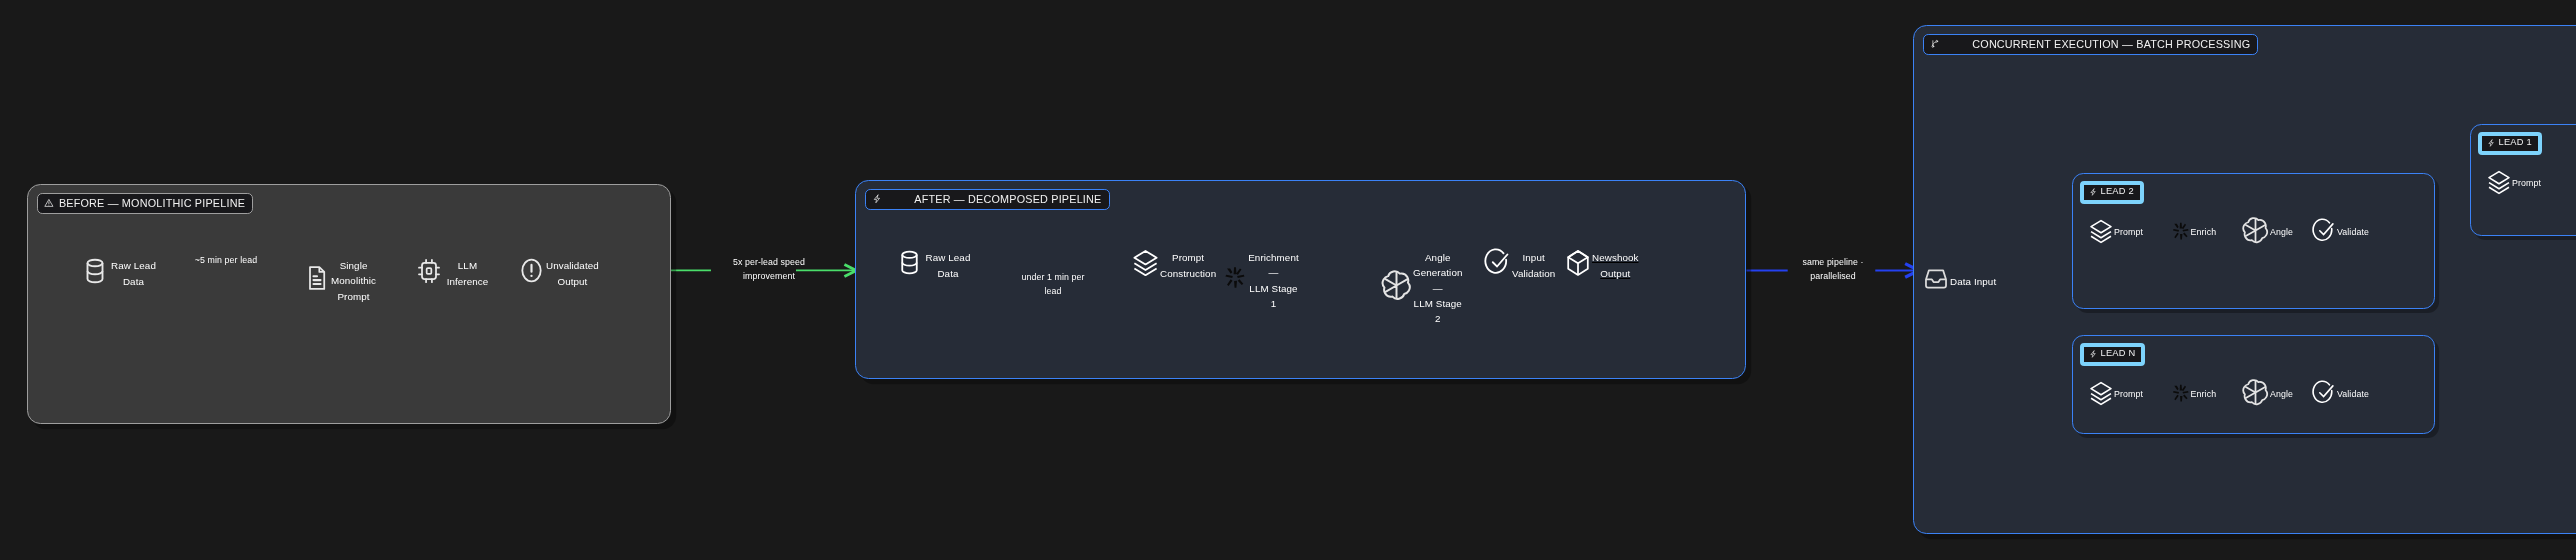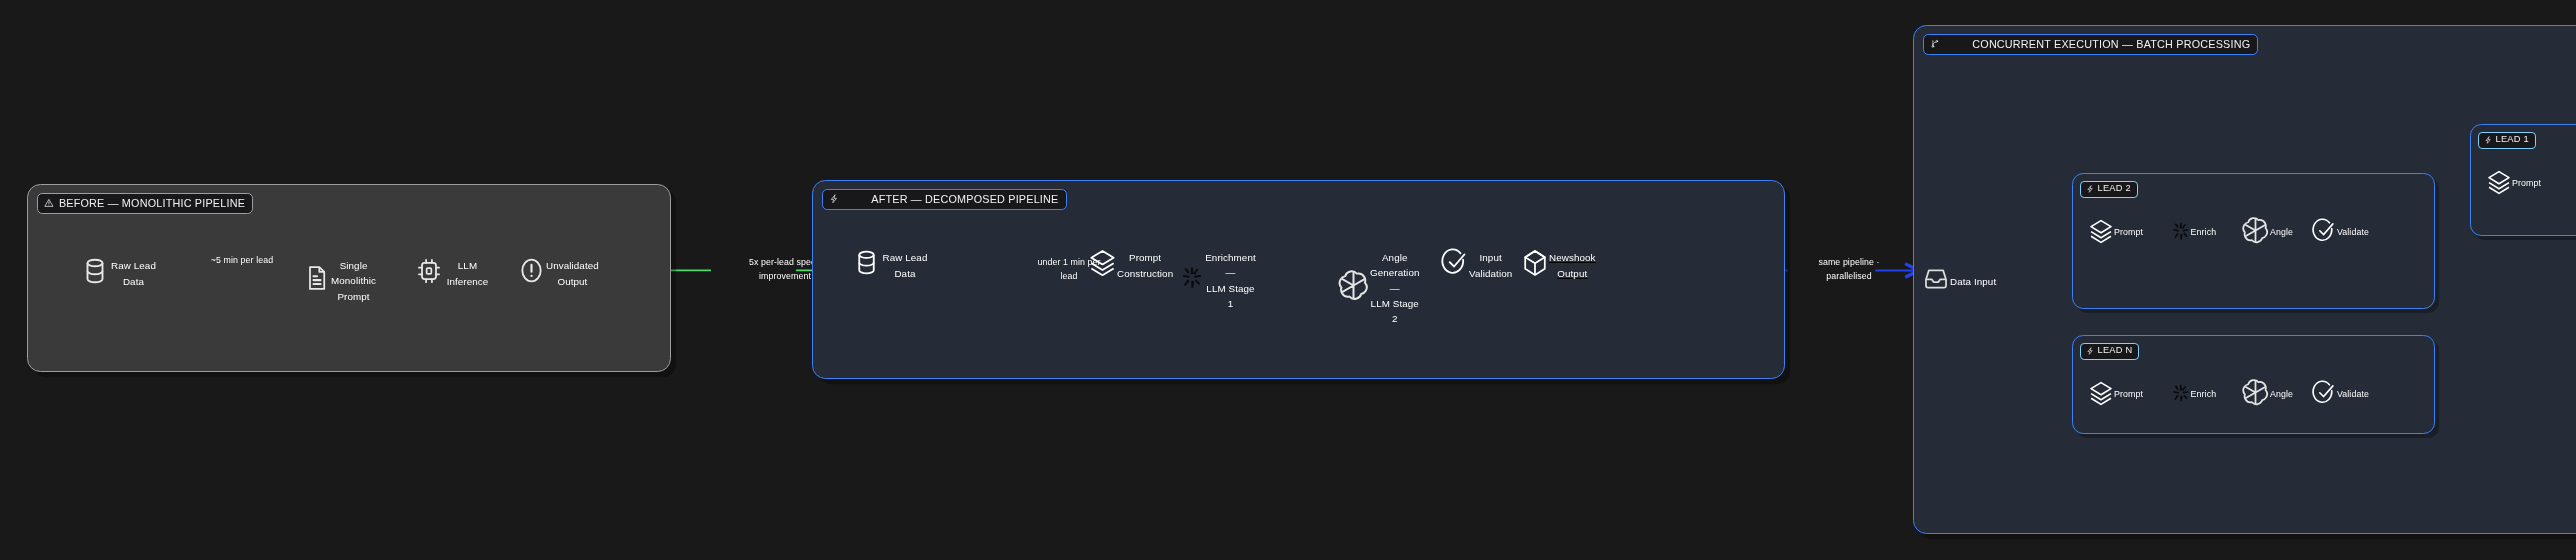--- a/index.html
+++ b/index.html
@@ -49,21 +49,21 @@
   .lead-box {
     position: absolute;
     background: #262c37;
     border: 1.5px solid #3b82f6;
     border-radius: 11.3px;
     box-shadow: 4.1px 4.1px 0 rgba(0,0,0,0.30);
   }
   .lead-box > .group-label {
     top: 6.7px; left: 7.2px;
     padding: 2.6px 5.7px 3.1px 4.6px;
-    border: 1px solid #7dd3fc;
+    border: 4px solid #7dd3fc;
     border-radius: 4.1px;
     gap: 3.6px;
   }
   .lead-box > .group-label .ltext { font-size: 9.3px; }
   .lead-box > .group-label .licon { width: 8.2px; height: 8.2px; }
 
   
   .node {
     position: absolute;
     display: flex;
@@ -93,21 +93,20 @@
   .edge-label {
     position: absolute;
     color: #ffffff;
     font-size: 8.8px;
     line-height: 1.6;
     text-align: center;
     white-space: pre-line;
     transform: translate(-50%, -50%);
     letter-spacing: 0.1px;
     pointer-events: none;
-    margin-left: 16px;
   }
 
   svg.wires { position: absolute; inset: 0; width: 3036px; height: 560px; overflow: visible; }
   .w      { fill: none; stroke: #ffffff; stroke-width: 3; }
   .w-red  { fill: none; stroke: #e8221f; stroke-width: 4; }
   .w-green{ fill: none; stroke: #4ade6a; stroke-width: 3.5; }
   .w-blue { fill: none; stroke: #2441f0; stroke-width: 4; }
 </style>
 </head>
 <body>
@@ -163,21 +162,21 @@
     <path class="w" d="M4145,885 L4215,885" marker-end="url(#ahW)"></path>
     <path class="w" d="M4285,885 L4360,885" marker-end="url(#ahW)"></path>
     <path class="w" d="M4420,885 L4490,885" marker-end="url(#ahW)"></path>
 
     <path class="w" d="M5580,300 L5625,300 Q5645,300 5645,320 L5645,470 Q5645,490 5665,490 L5690,490" marker-end="url(#ahW)"></path>
     <path class="w" d="M4770,570 L5672,570 L5690,512" marker-end="url(#ahW)"></path>
     <path class="w-green" d="M4770,885 L5130,885"></path>
     <path class="w-green" d="M5310,885 L5642,885 Q5662,885 5662,865 L5662,555 Q5662,535 5682,535 L5690,535" marker-end="url(#ahG)"></path>
   </svg>
 
-  <div class="group before" style="left:27px; top:184px; width:644px; height:188px;">
+  <div class="group before" style="left:27px; top:184px; width:644px; height:240px;">
     <div class="group-label">
       <span class="licon">
         <svg viewBox="0 0 24 24" width="9.8" height="9.8" fill="none" stroke="#f2f2f2" stroke-width="1.8" stroke-linejoin="round">
           <path d="M12 3.5 22 20.5H2Z"></path>
             <path d="M12 9.5v5" stroke-linecap="round"></path>
             <circle cx="12" cy="17.6" r="0.9" fill="#f2f2f2" stroke="none"></circle>
         </svg>
       </span>
       <span class="ltext">BEFORE — MONOLITHIC PIPELINE</span>
     </div>
@@ -228,21 +227,21 @@
       <span class="caption">Unvalidated
 Output</span>
     </div>
   </div>
 
   <div class="edge-label" style="left:226px; top:260px;">~5 min per lead</div>
 
   <div class="edge-label" style="left:769px; top:269px;">5x per-lead speed
 improvement</div>
 
-  <div class="group blue" style="left:812px; top:180px; width:973px; height:199px;">
+  <div class="group blue" style="left:855px; top:180px; width:891px; height:199px;">
     <div class="group-label">
       <span class="licon">
         <svg viewBox="0 0 24 24" width="9.8" height="9.8" fill="none" stroke="#f2f2f2" stroke-width="1.7" stroke-linejoin="round" stroke-linecap="round">
           <path d="M14.5 2.5 5.5 13.4h5.6L9.5 21.5l9-11H12.9Z"></path>
         </svg>
       </span>
       <span class="ltext">AFTER — DECOMPOSED PIPELINE</span>
     </div>
 
     <div class="node" style="left:78px; top:63px;">
@@ -307,21 +306,21 @@
           <path d="M12 1.8 20.4 7v10L12 22.2 3.6 17V7Z"></path>
             <path d="M12 1.8 20.4 7 12 12.2 3.6 7Z"></path>
             <path d="M12 12.2V22.2"></path>
         </svg>
       </span>
       <span class="caption">Newshook
 Output</span>
     </div>
   </div>
 
-  <div class="edge-label" style="left:1053px; top:269px;">under 1 min per
+  <div class="edge-label" style="left:1053px; top:284px;">under 1 min per
 lead</div>
 
   <div class="edge-label" style="left:1833px; top:269px;">same pipeline ·
 parallelised</div>
 
   <div class="group blue" style="left:1913px; top:25px; width:1101px; height:509px;">
     <div class="group-label">
       <span class="licon">
         <svg viewBox="0 0 24 24" width="9.8" height="9.8" fill="none" stroke="#f2f2f2" stroke-width="1.7" stroke-linecap="round">
           <circle cx="7" cy="18.2" r="2.2"></circle>

